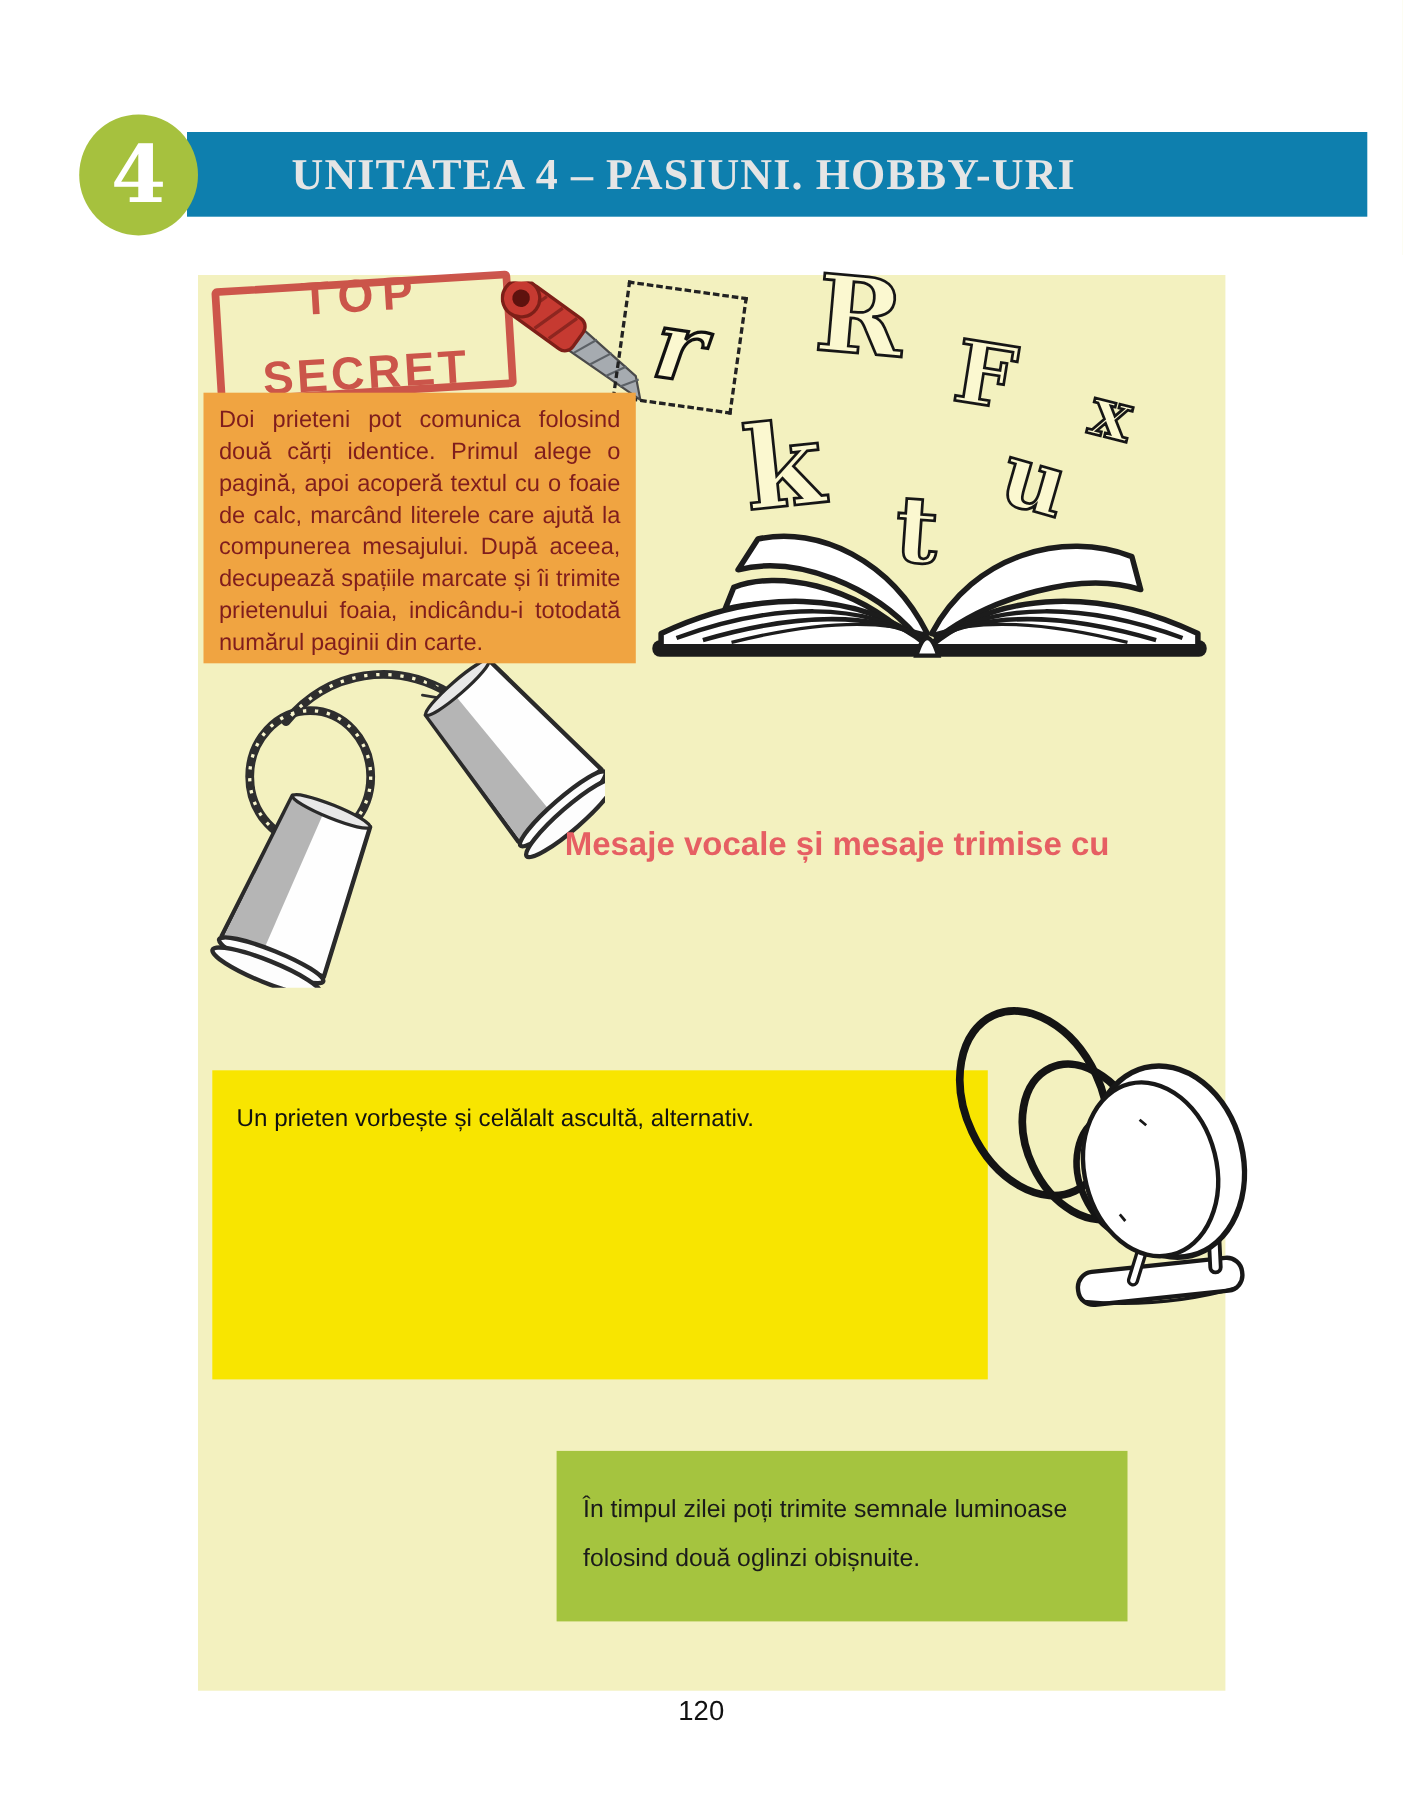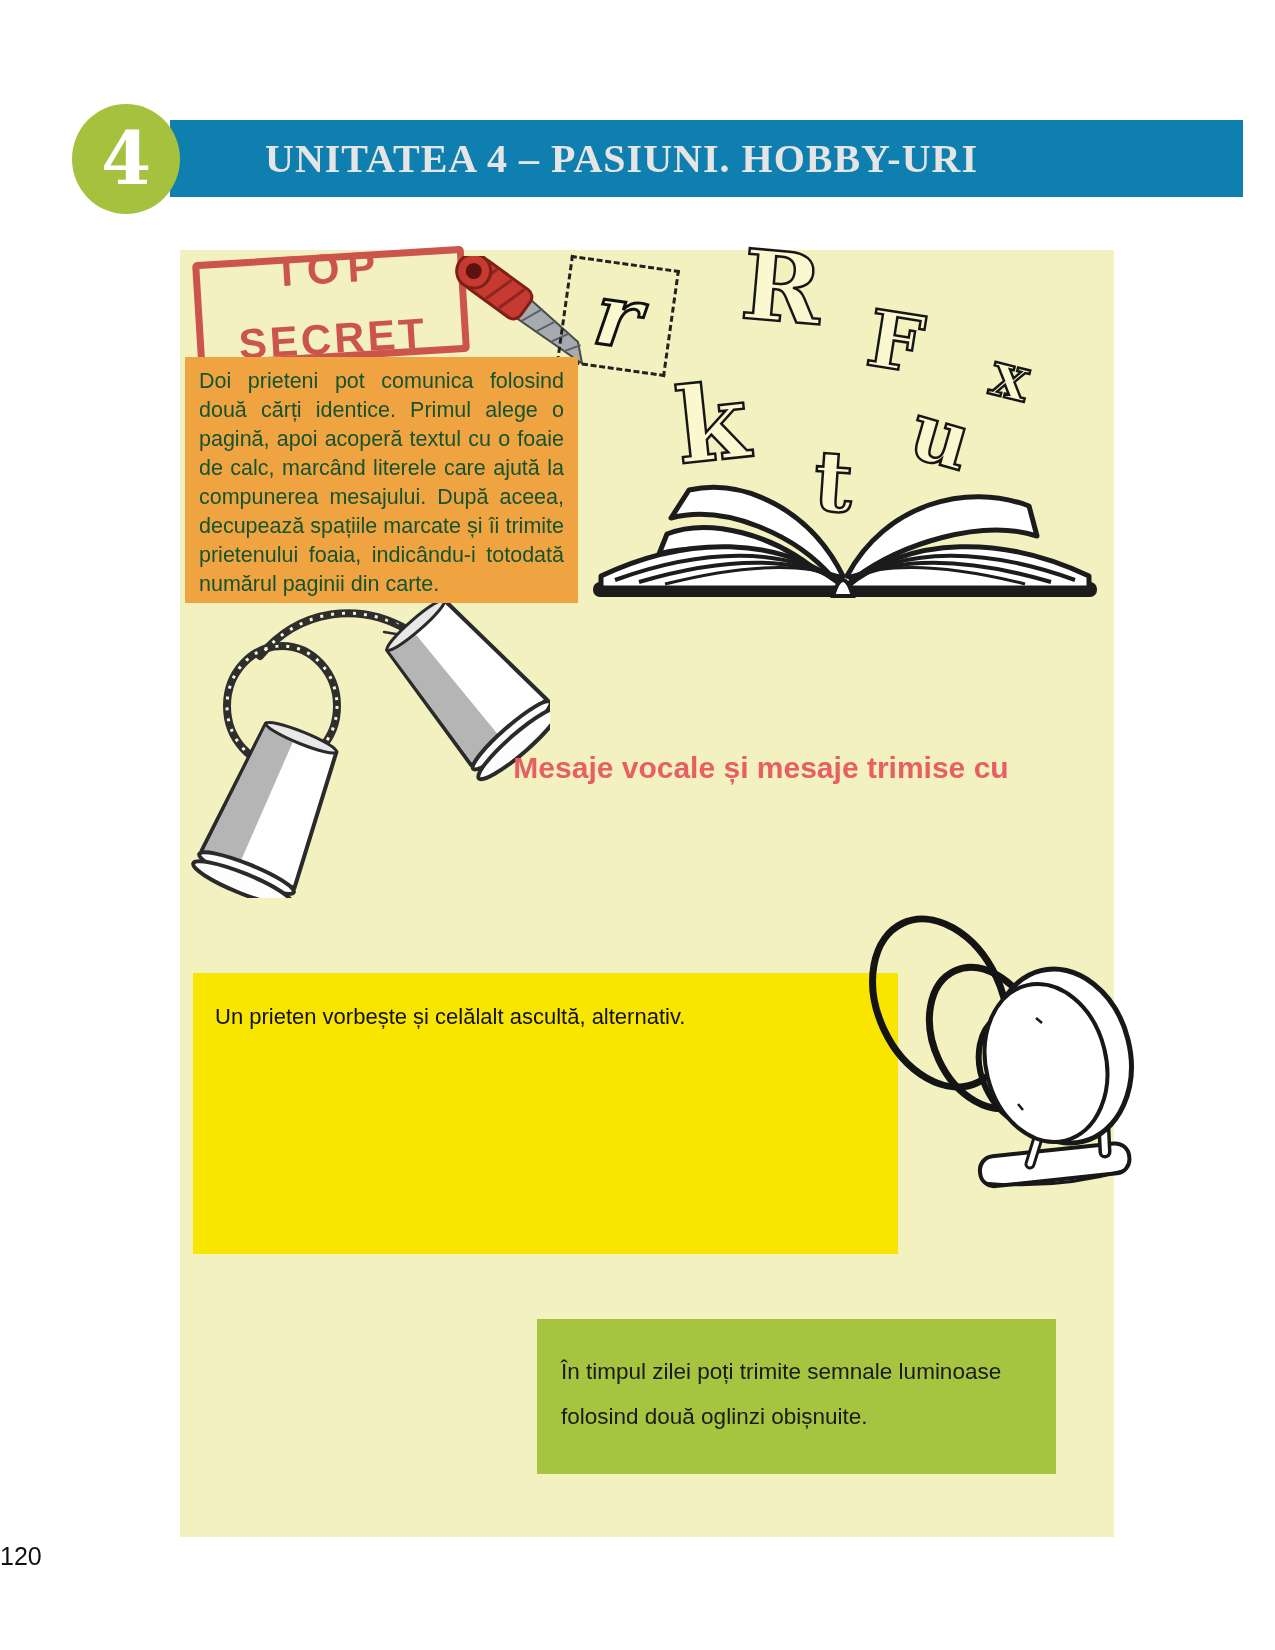--- a/index.html
+++ b/index.html
@@ -31,36 +31,36 @@
            -webkit-text-stroke:2.5px #161616;line-height:1;z-index:5;}
 
   .dash-box{position:absolute;left:563px;top:262px;width:104px;height:102px;border:3px dashed #222;
             transform:rotate(8deg);z-index:4;display:flex;align-items:center;justify-content:center;}
   .dash-box .cutletter{font-family:"DejaVu Serif",serif;font-style:italic;font-weight:bold;
             font-size:86px;color:#fbf8d0;-webkit-text-stroke:3px #111;line-height:1;}
 
   
   .orange-box{position:absolute;left:185px;top:357px;width:393px;height:246px;background:#f0a441;
               box-sizing:border-box;padding:10px 14px;z-index:6;}
-  .orange-box p{margin:0;font-size:21.5px;line-height:29px;color:#14532d;
+  .orange-box p{margin:0;font-size:21.5px;line-height:29px;color:#7f1d1d;
                 text-align:justify;text-align-last:left;}
 
   .pink-heading{position:absolute;left:416px;top:745px;width:690px;text-align:center;z-index:6;
                 color:#e65f63;font-weight:bold;font-size:30px;line-height:45px;}
 
   .yellow-box{position:absolute;left:193px;top:973px;width:705px;height:281px;background:#f8e500;
               box-sizing:border-box;padding:24px 20px 0 22px;z-index:6;}
   .yellow-box p{margin:0;font-size:22px;line-height:40px;color:#111;}
   .yellow-box p + p{margin-top:32px;}
 
-  .green-box{position:absolute;left:537px;top:1319px;width:519px;height:155px;background:#a5c43f;
+  .green-box{position:absolute;left:506px;top:1319px;width:519px;height:155px;background:#a5c43f;
              box-sizing:border-box;padding:30px 10px 0 24px;z-index:6;}
   .green-box p{margin:0;font-size:22.5px;line-height:45px;color:#1a1a1a;}
 
-  .page-number{position:absolute;left:0;top:1542px;width:1275px;
+  .page-number{position:absolute;left:0;top:1542px;width:1275px;text-align:center;
                font-size:25px;color:#111;}
 
   .illus{position:absolute;z-index:2;}
 </style>
 </head>
 <body>
 
 <div id="page">
 
   <div class="banner">

